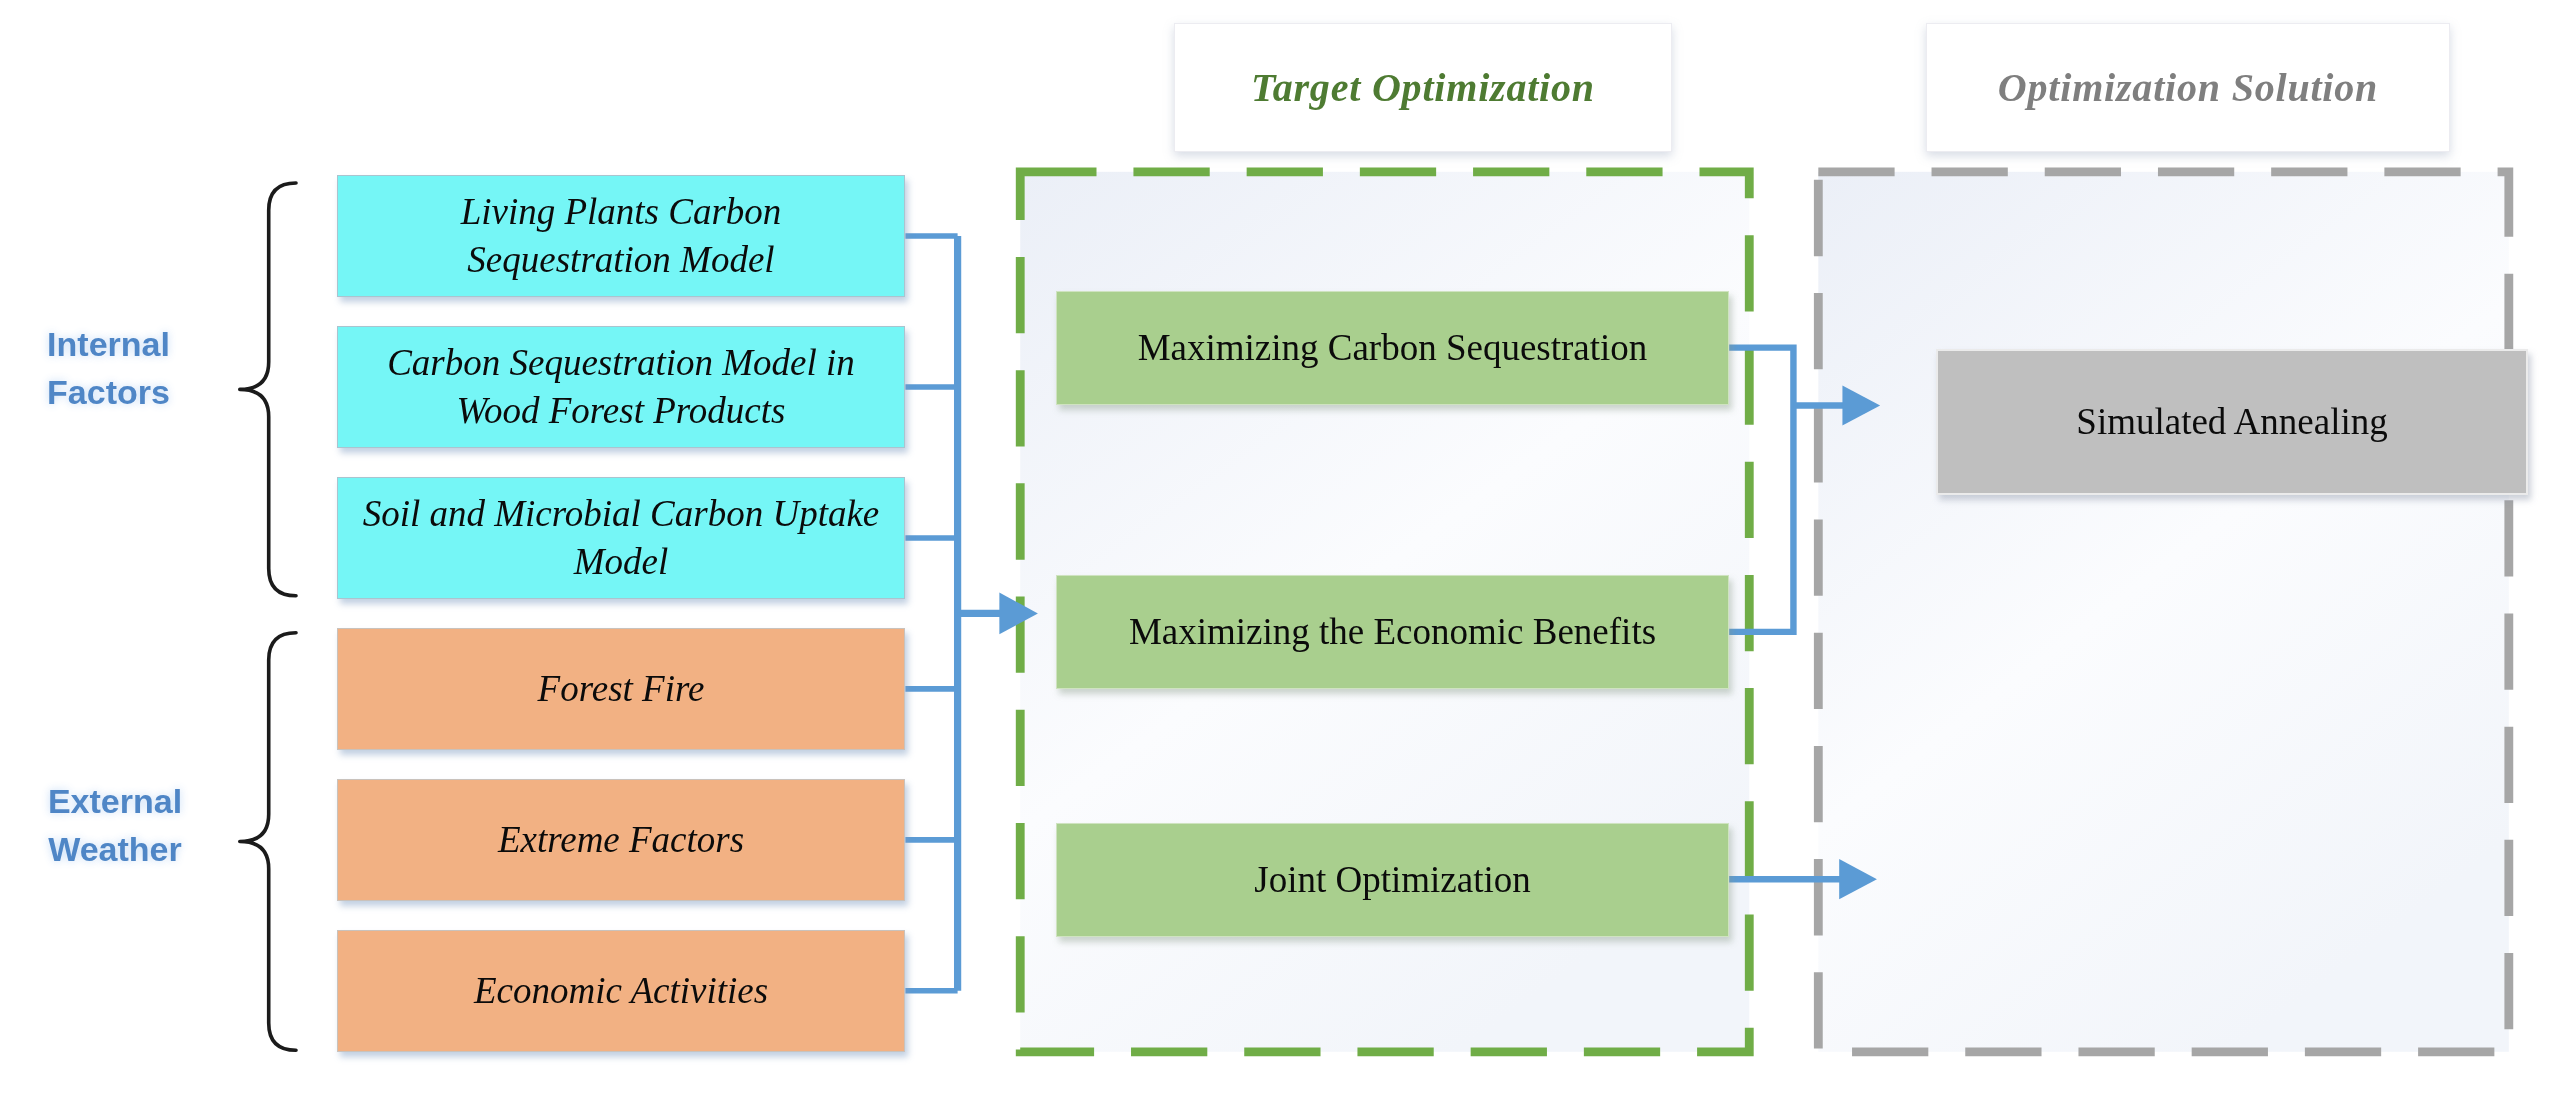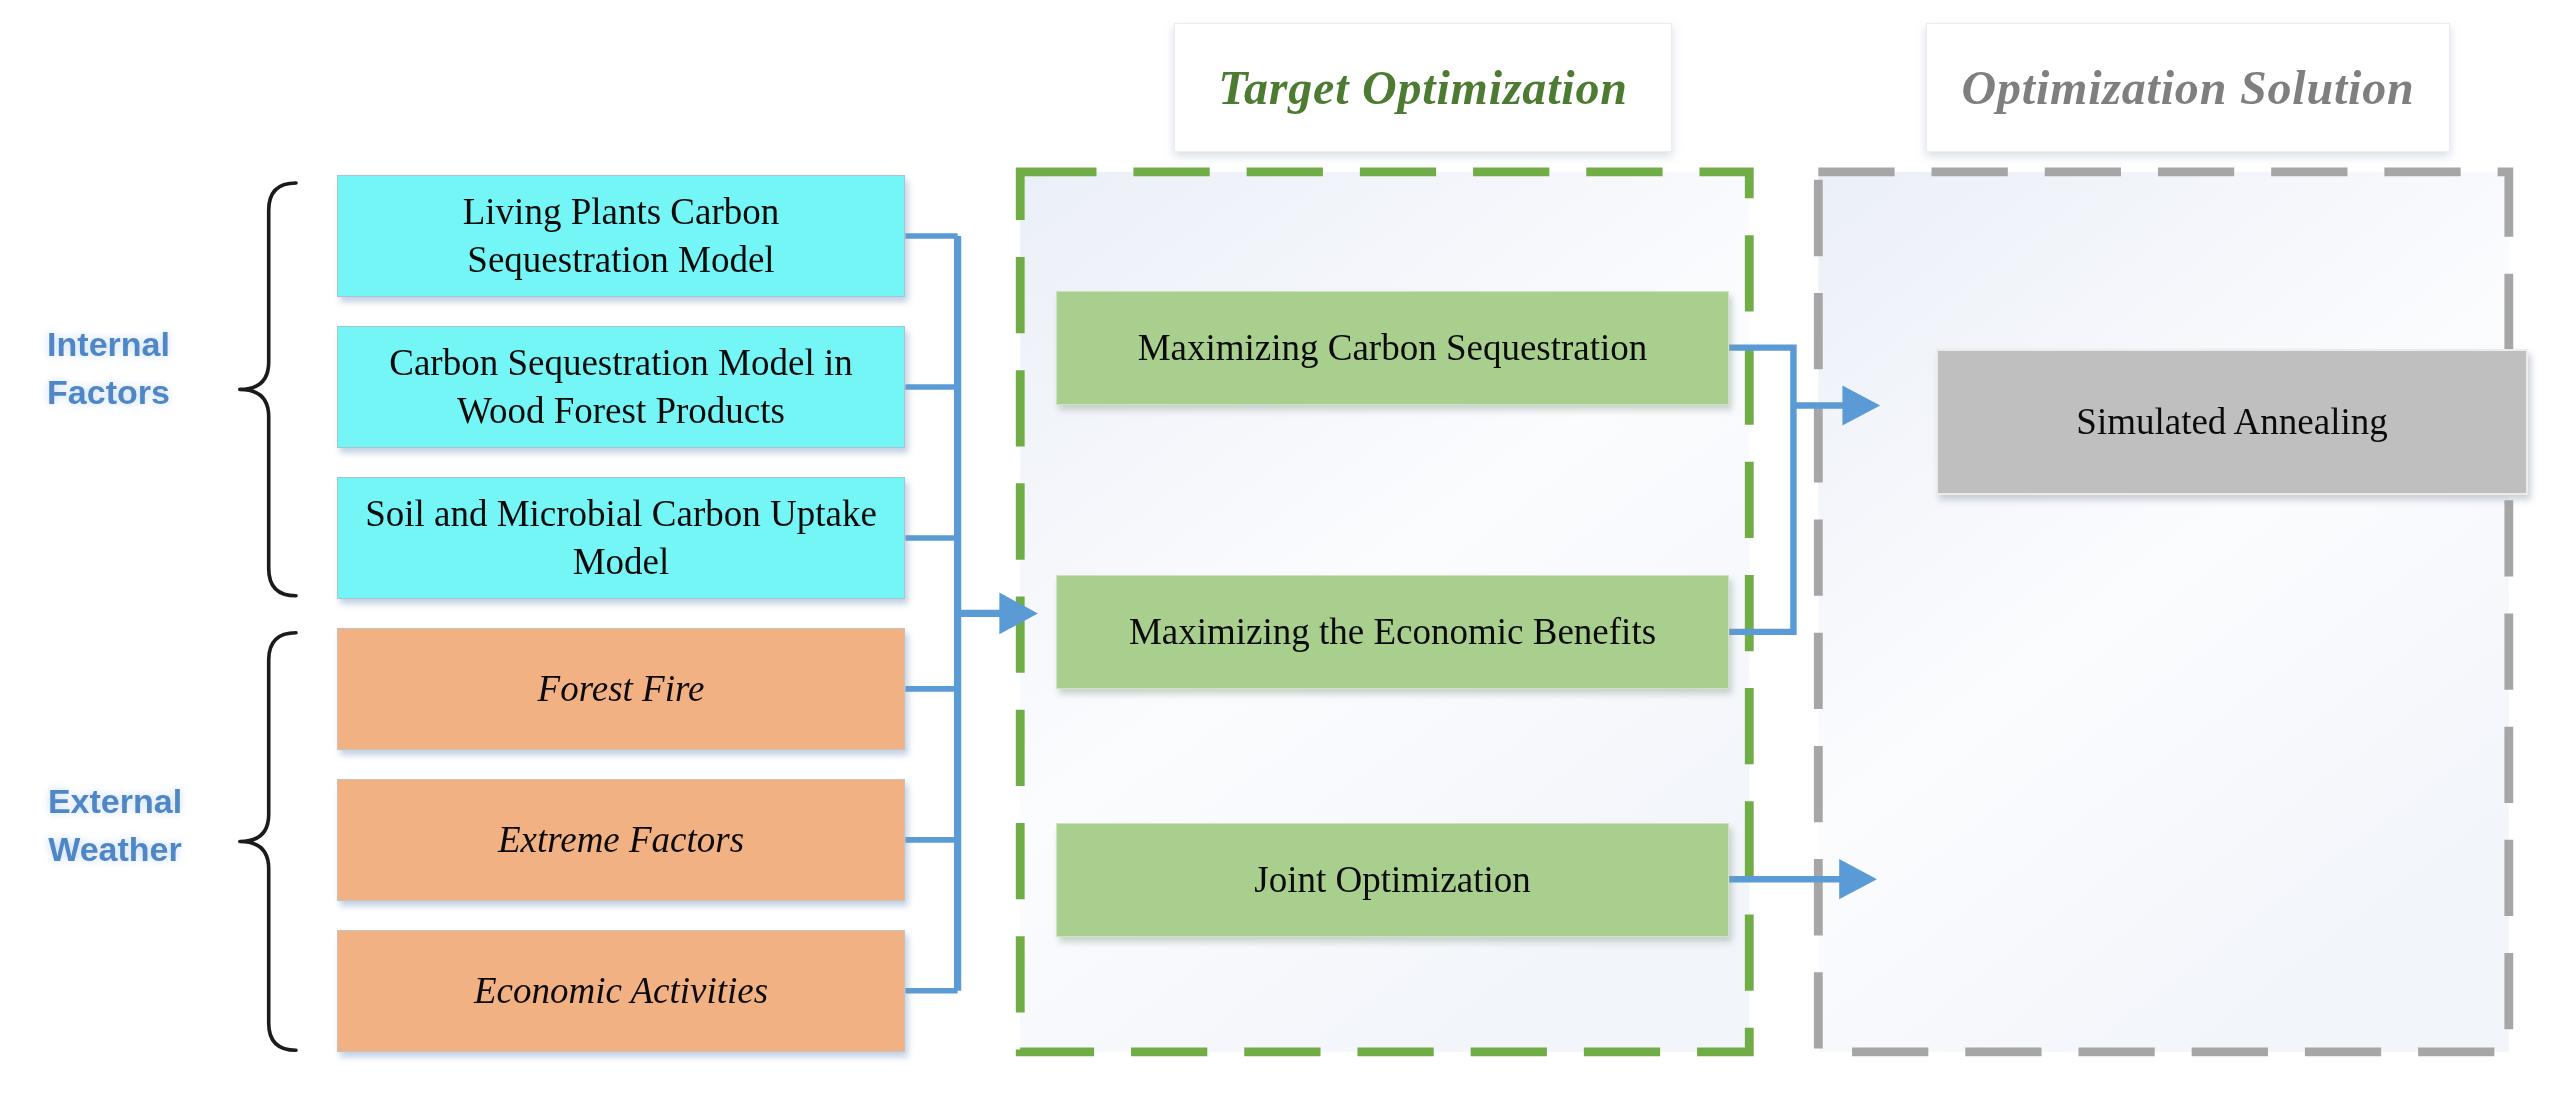--- a/index.html
+++ b/index.html
@@ -24,21 +24,21 @@
   }
   #layer-svg{position:absolute;left:0;top:0;width:2576px;height:1104px;}
 
   .titlebox{
     position:absolute;
     top:22.5px;height:127px;
     background:#ffffff;
     border:1.6px solid #ececf1;
     box-shadow:0 4px 9.6px rgba(140,155,180,.35);
     display:flex;align-items:center;justify-content:center;
-    font-style:italic;font-weight:bold;font-size:48px;
+    font-style:italic;font-weight:bold;font-size:40px;
     letter-spacing:0.8px;
   }
   #title-target{left:1174px;width:496px;color:var(--title-green);}
   #title-solution{left:1926px;width:522px;color:var(--title-gray);}
 
   .factor-label{
     position:absolute;width:201px;
     text-align:center;
     font-family:"Liberation Sans","DejaVu Sans",sans-serif;
     font-weight:bold;font-size:34px;line-height:1.42;
@@ -53,21 +53,21 @@
     display:flex;align-items:center;justify-content:center;
     text-align:center;
     font-size:37px;line-height:1.3;color:#0b0b0b;
     padding:0 24px;box-sizing:border-box;
   }
   .factor{
     left:337px;width:568px;height:122px;
     border:1.6px solid #aac4cf;
     box-shadow:3.2px 4.8px 6.4px rgba(120,150,190,.45);
   }
-  .factor.cyan{background:var(--cyan-box);}
+  .factor.cyan{background:var(--cyan-box);font-style:italic;}
   .factor.orange{background:var(--orange-box);border-color:#c9c2bc;font-style:italic;}
   .target{
     left:1056px;width:673px;height:114px;
     background:var(--green-box);
     border:1.6px solid #cfe3c0;
     box-shadow:3.2px 4.8px 6.4px rgba(130,150,130,.4);
   }
   .solution{
     left:1936px;width:592px;height:146px;
     background:var(--gray-box);

